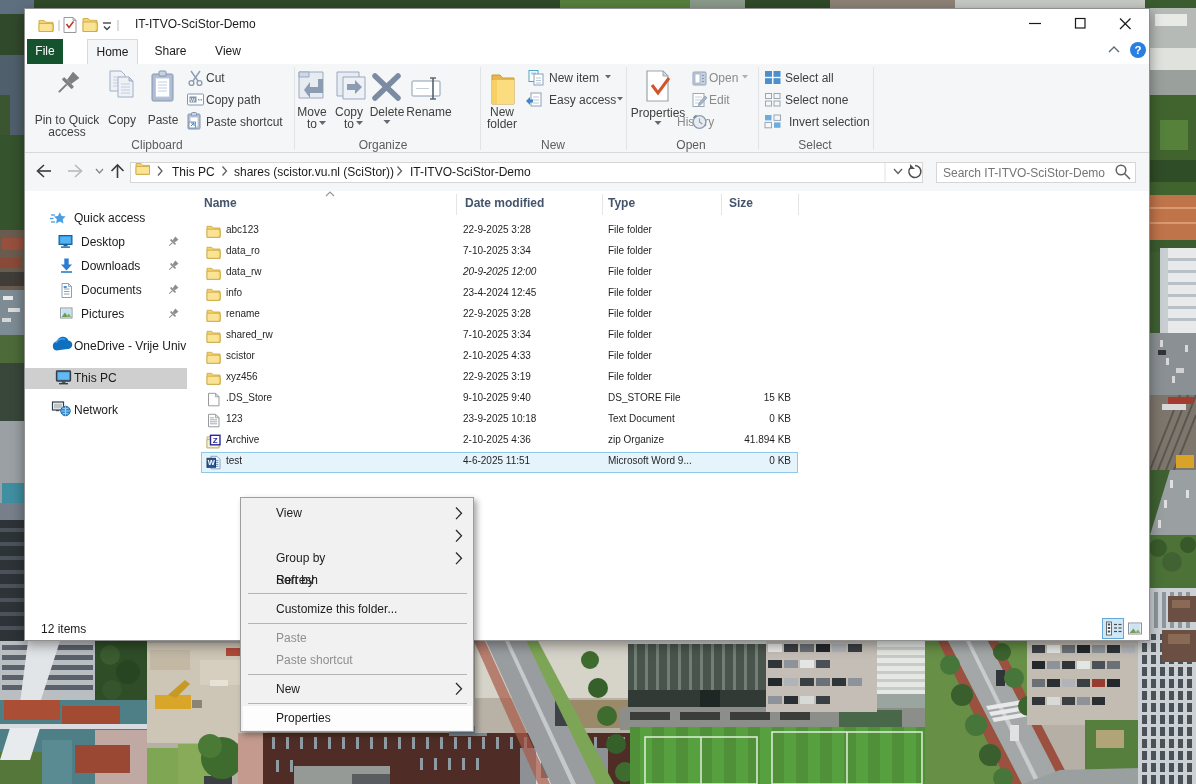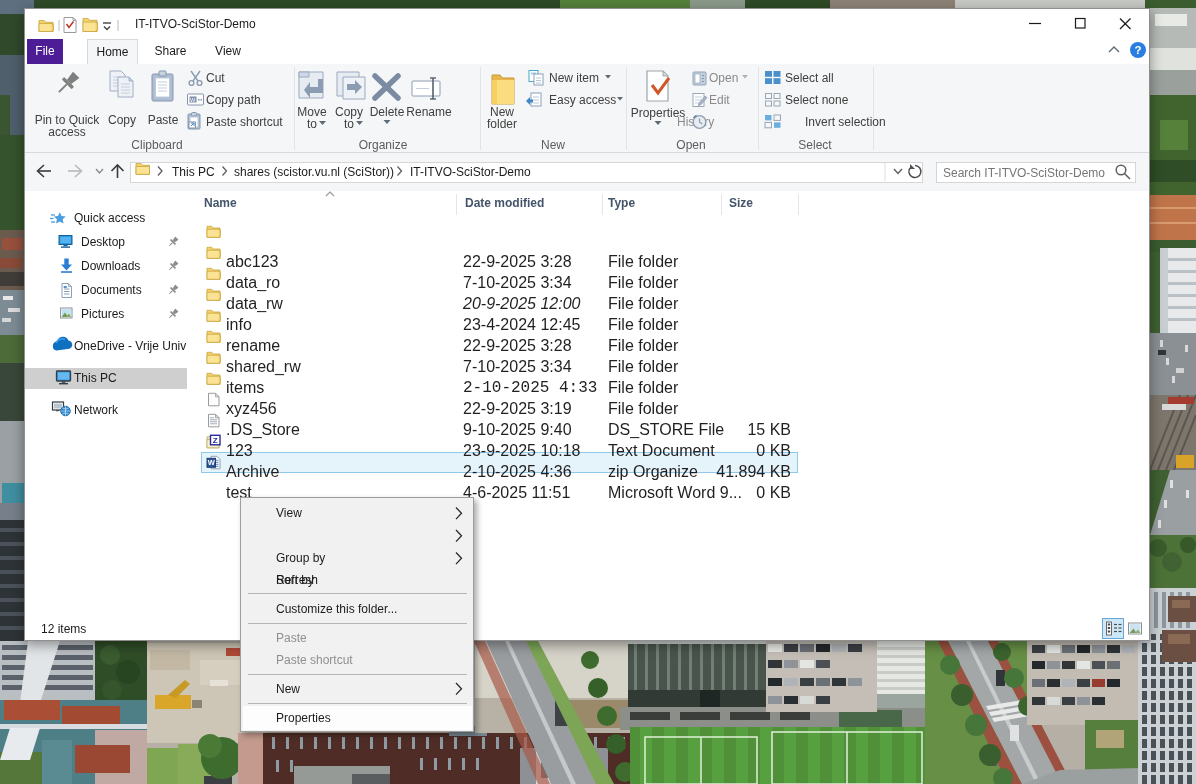--- a/index.html
+++ b/index.html
@@ -11,21 +11,21 @@
   .abs { position:absolute; }
   .t12 { font-size:12px; color:#1b1b1b; white-space:nowrap; }
   .tc { text-align:center; }
   #ribbon { position:absolute; left:0; top:55px; width:1124px; height:89px; background:#f5f6f7; border-bottom:1px solid #d8d9da; }
   .gsep { position:absolute; top:3px; width:1px; height:83px; background:#e2e3e4; }
   .glabel { position:absolute; top:74px; font-size:12px; color:#5d5d5d; text-align:center; white-space:nowrap; }
   .rtxt { position:absolute; font-size:12px; color:#404040; white-space:nowrap; }
   .rgrey { color:#8a8a8a; }
   #navpane .ni { position:absolute; font-size:12px; color:#1b1b1b; white-space:nowrap; }
   .hdr { position:absolute; font-size:12px; color:#44546a; white-space:nowrap;font-weight:bold; }
-  .cell { position:absolute; font-size:16px; color:#211f1f; white-space:nowrap;margin-top:29px; }
+  .cell { position:absolute; font-size:10px; color:#211f1f; white-space:nowrap; }
   #ctx { position:absolute; left:240px; top:497px; width:234px; height:235px; background:#f1f1f1;
          border:1px solid #9e9e9e; box-shadow:3px 3px 6px rgba(0,0,0,.35); }
   .mi { position:absolute; left:35px; font-size:12px; color:#1c1c1c; white-space:nowrap; }
   .mdis { color:#8f8f8f; }
   .msep { position:absolute; left:7px; width:219px; height:1px; background:#b5b5b5; }
 </style>
 </head>
 <body>
 <svg id="bg" width="1196" height="784" viewBox="0 0 1196 784">
 
@@ -438,21 +438,21 @@
       <line x1="117.5" y1="9.5" x2="107" y2="20"></line>
     </g>
   </svg>
   <svg class="abs" style="left:1080px;top:32px;z-index:6;" width="42" height="18" viewBox="0 0 42 18">
     <path d="M4 11 l5 -5 5 5" fill="none" stroke="#5f6a72" stroke-width="1.4"></path>
     <circle cx="33" cy="9" r="8" fill="#2a7de1"></circle>
     <text x="33" y="13.2" font-size="11.5" font-weight="bold" fill="#fff" text-anchor="middle" font-family="Liberation Sans">?</text>
   </svg>
 
   <div class="abs" style="left:0;top:30px;width:1124px;height:25px;background:#fff;"></div>
-  <div class="abs" style="left:2px;top:30px;width:36px;height:25px;background:#4c1d95;color:#fff;font-size:12px;line-height:25px;text-align:center;">File</div>
+  <div class="abs" style="left:2px;top:30px;width:36px;height:25px;background:#14532d;color:#fff;font-size:12px;line-height:25px;text-align:center;">File</div>
   <div class="abs" style="left:62px;top:30px;width:51px;height:25px;background:#f5f6f7;border:1px solid #d8d9da;border-bottom:none;font-size:12px;line-height:25px;text-align:center;color:#1b1b1b;">Home</div>
   <div class="abs t12" style="left:113px;top:30px;width:65px;height:25px;line-height:25px;text-align:center;">Share</div>
   <div class="abs t12" style="left:178px;top:30px;width:50px;height:25px;line-height:25px;text-align:center;">View</div>
 
   <div id="ribbon">
     <div class="gsep" style="left:269px;"></div>
     <div class="gsep" style="left:455px;"></div>
     <div class="gsep" style="left:601px;"></div>
     <div class="gsep" style="left:733px;"></div>
     <div class="gsep" style="left:848px;"></div>
@@ -477,21 +477,21 @@
     <div class="rtxt tc" style="left:447px;top:41px;width:60px;">New</div>
     <div class="rtxt tc" style="left:447px;top:53px;width:60px;">folder</div>
     <div class="rtxt" style="left:524px;top:7px;">New item</div>
     <div class="rtxt" style="left:524px;top:29px;">Easy access</div>
     <div class="rtxt tc" style="left:603px;top:42px;width:60px;">Properties</div>
     <div class="rtxt rgrey" style="left:684px;top:7px;">Open</div>
     <div class="rtxt rgrey" style="left:684px;top:29px;">Edit</div>
     <div class="rtxt rgrey" style="left:652px;top:51px;">History</div>
     <div class="rtxt" style="left:760px;top:7px;">Select all</div>
     <div class="rtxt" style="left:760px;top:29px;">Select none</div>
-    <div class="rtxt" style="left:780px;top:51px;text-align:center;">Invert selection</div>
+    <div class="rtxt" style="left:764px;top:51px;text-align:center;">Invert selection</div>
     <svg class="abs" style="left:0;top:0;" width="880" height="89" viewBox="0 0 880 89">
 
       <g transform="translate(42,20) rotate(45)" fill="#7f7f7f">
         <path d="M-4.5 -13 h9 l-1.5 10 h-6 z"></path>
         <rect x="-7" y="-3" width="14" height="3.5" rx="1"></rect>
         <rect x="-1" y="0.5" width="2" height="11"></rect>
       </g>
 
       <g>
         <path d="M85 7 h11 l4 4 v16 h-15 z" fill="#eef1f6" stroke="#a0aec5"></path>
@@ -825,22 +825,22 @@
 <div class="cell" style="left:583px;top:257.3px;">File folder</div>
 <div class="cell" style="left:201px;top:278.3px;">info</div>
 <div class="cell" style="left:438px;top:278.3px;">23-4-2024 12:45</div>
 <div class="cell" style="left:583px;top:278.3px;">File folder</div>
 <div class="cell" style="left:201px;top:299.3px;">rename</div>
 <div class="cell" style="left:438px;top:299.3px;">22-9-2025 3:28</div>
 <div class="cell" style="left:583px;top:299.3px;">File folder</div>
 <div class="cell" style="left:201px;top:320.3px;">shared_rw</div>
 <div class="cell" style="left:438px;top:320.3px;">7-10-2025 3:34</div>
 <div class="cell" style="left:583px;top:320.3px;">File folder</div>
-<div class="cell" style="left:201px;top:341.3px;">items</div>
-<div class="cell" style="left:438px;top:341.3px;font-family:Liberation Mono, monospace;">2-10-2025 4:33</div>
+<div class="cell" style="left:201px;top:341.3px;">scistor</div>
+<div class="cell" style="left:438px;top:341.3px;">2-10-2025 4:33</div>
 <div class="cell" style="left:583px;top:341.3px;">File folder</div>
 <div class="cell" style="left:201px;top:362.3px;">xyz456</div>
 <div class="cell" style="left:438px;top:362.3px;">22-9-2025 3:19</div>
 <div class="cell" style="left:583px;top:362.3px;">File folder</div>
 <div class="cell" style="left:201px;top:383.3px;">.DS_Store</div>
 <div class="cell" style="left:438px;top:383.3px;">9-10-2025 9:40</div>
 <div class="cell" style="left:583px;top:383.3px;">DS_STORE File</div>
 <div class="cell" style="left:690px;top:383.3px;width:76px;text-align:right;">15 KB</div>
 <div class="cell" style="left:201px;top:404.3px;">123</div>
 <div class="cell" style="left:438px;top:404.3px;">23-9-2025 10:18</div>

